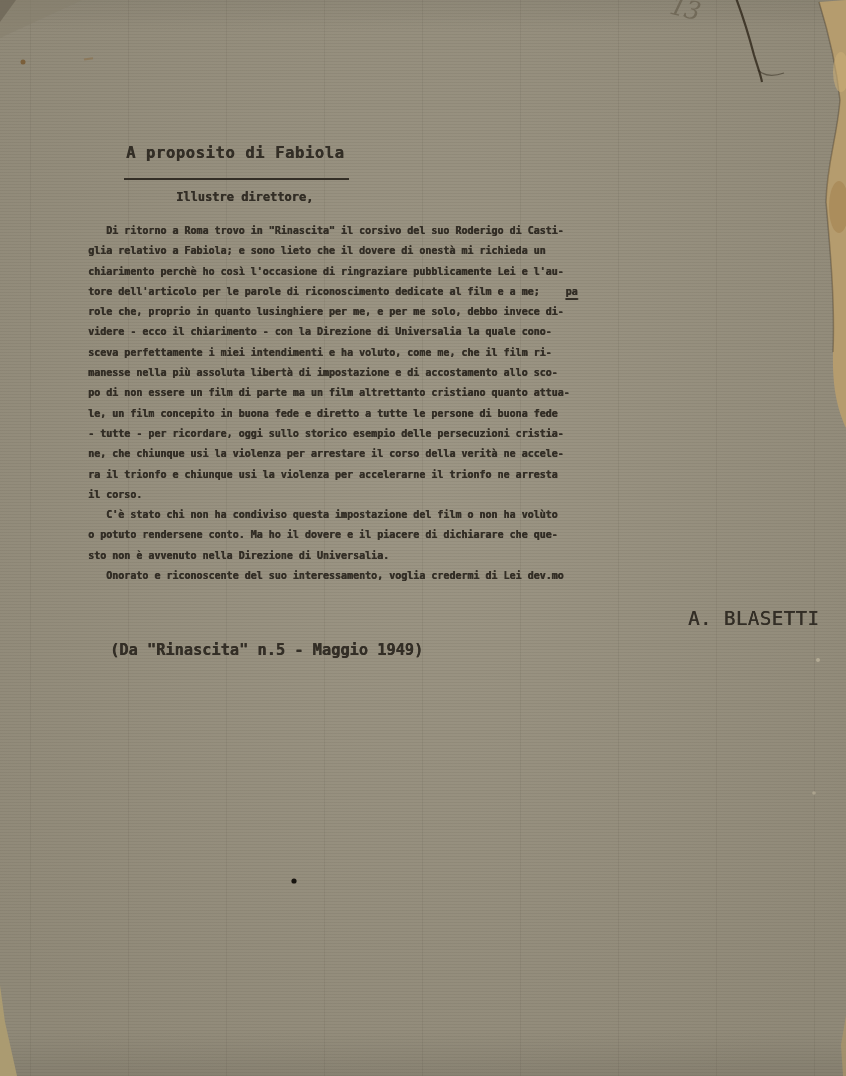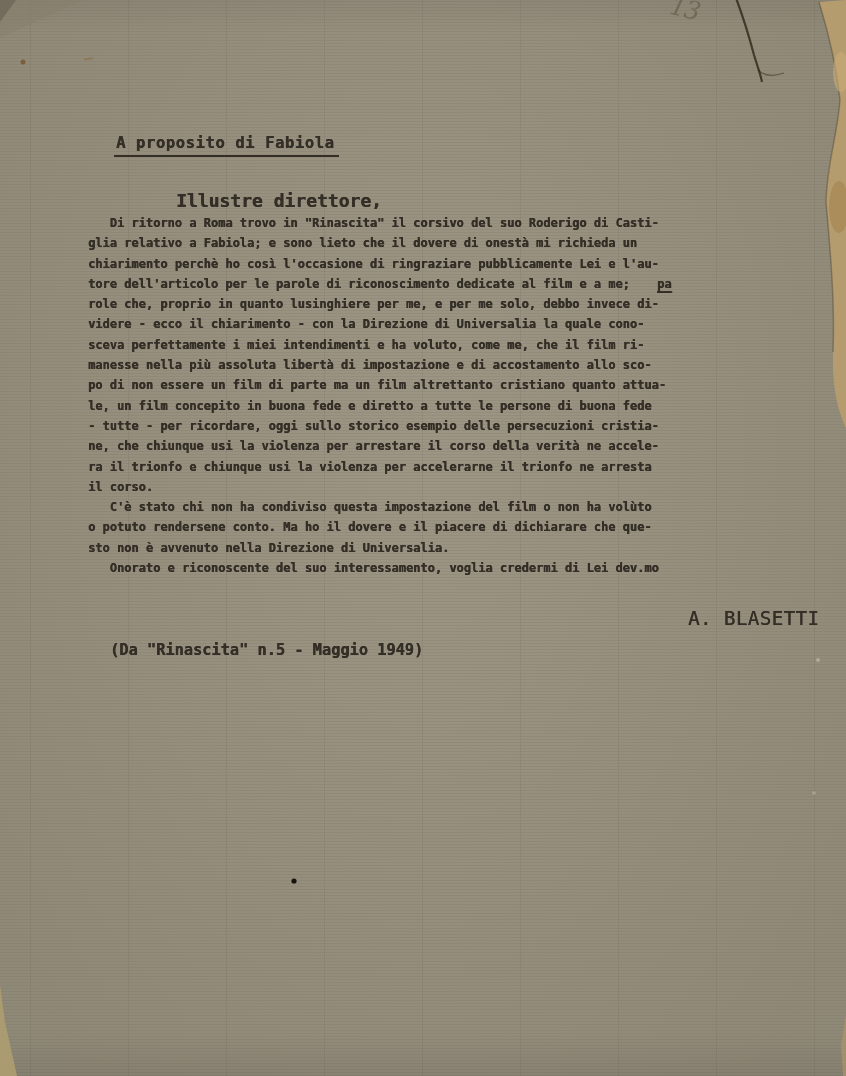--- a/index.html
+++ b/index.html
@@ -19,34 +19,34 @@
   }
   .artifacts{position:absolute;inset:0;pointer-events:none;}
   .handnum{
     position:absolute;left:670px;top:-6px;
     font-family:"DejaVu Serif","Liberation Serif",serif;
     font-style:italic;font-size:25px;letter-spacing:-1px;
     color:var(--pencil,#6d6554);opacity:.85;
     transform:rotate(14deg);
   }
   .title{
-    position:absolute;left:108px;top:128px;margin:6px;
+    position:absolute;left:108px;top:128px;margin:16px;
     font-size:15.5px;font-weight:700;letter-spacing:.6px;
     border-bottom:2px solid var(--ink,#332e26);
-    padding:0 4px 3px 2px;display:inline-block;
+    padding:0 4px 16px 2px;display:inline-block;
     text-shadow:.4px 0 0 currentColor;
   }
   .salutation{
     position:absolute;left:176px;top:190px;
-    font-size:18px;font-weight:700;white-space:pre;
+    font-size:12px;font-weight:700;white-space:pre;
     text-shadow:.4px 0 0 currentColor;
   }
   .body-text{
-    position:absolute;left:88px;top:213px;width:750px;
-    font-size:12px;font-weight:700;line-height:20.3px;
+    position:absolute;left:88px;top:221px;width:750px;
+    font-size:10px;font-weight:700;line-height:20.3px;
     white-space:pre;
     text-shadow:.4px 0 0 currentColor;
   }
   .tline{height:20.3px;}
   .tline .u{text-decoration:underline;text-underline-offset:3px;text-decoration-thickness:1.5px;margin-left:20px;}
   .signature{
     position:absolute;left:688px;top:607px;
     font-size:19px;font-weight:400;letter-spacing:.5px;
     text-shadow:.4px 0 0 currentColor;
   }

